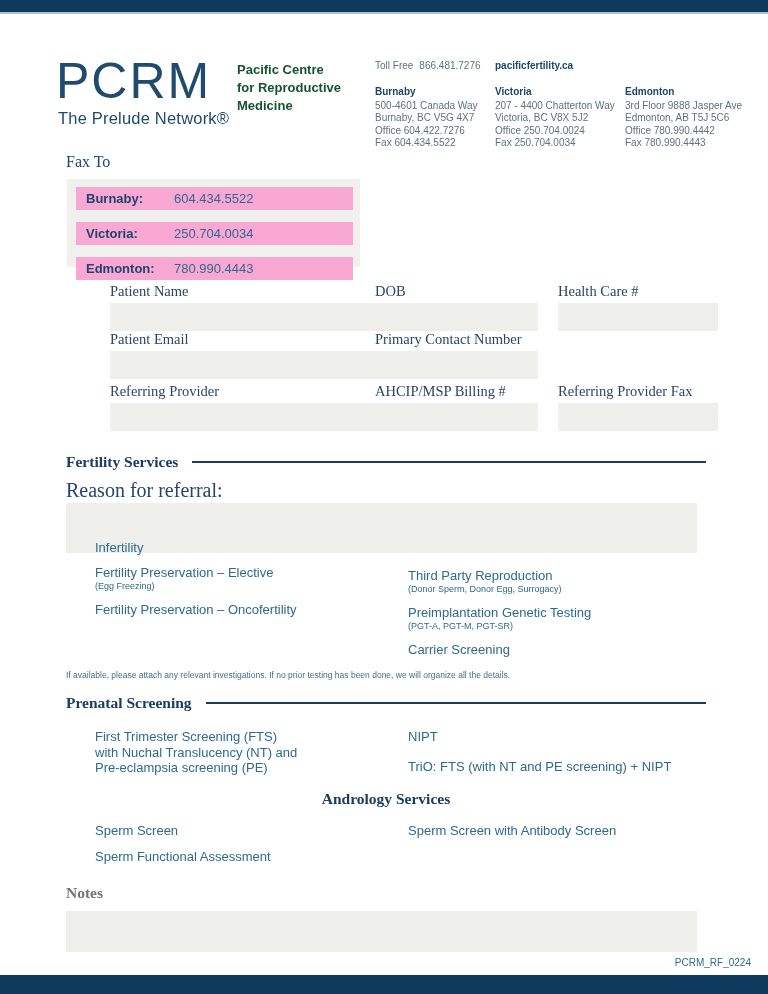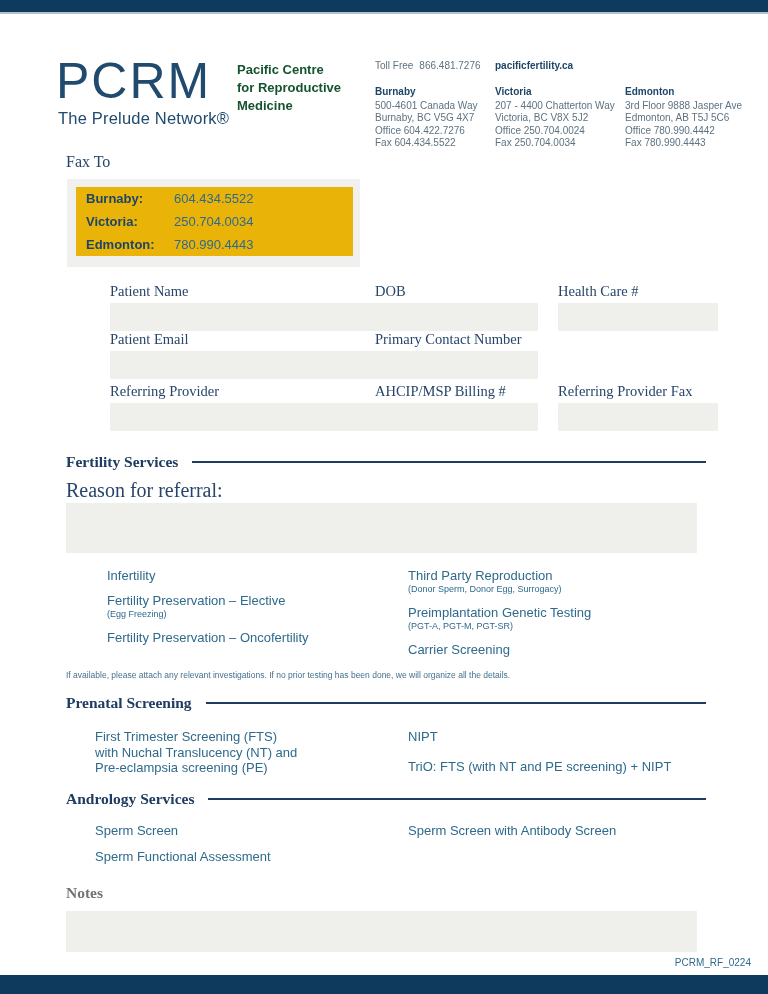--- a/index.html
+++ b/index.html
@@ -42,21 +42,21 @@
   
   .faxto-title {
     position:absolute; left:66px; top:153px;
     font-family:"Liberation Serif", serif; font-size:16px; color:#27456a;
   }
   .faxto-box {
     position:absolute; left:67px; top:179px; width:293px; height:88px;
     background:#f0f0ee; padding:8px 7px 7px 9px;
   }
   .fax-row {
-    background:#eab308; height:23px; margin-bottom:0;
+    background:#f9a8d4; height:23px; margin-bottom:12px;
     display:flex; align-items:center; padding-left:10px;
   }
   .fax-row-label { width:88px; font-size:13px; font-weight:bold; color:#1d4568; }
   .fax-row-number { font-size:13px; color:#2e6a8c; }
   
   .field { position:absolute; }
   .field-label {
     font-family:"Liberation Serif", serif; font-size:14.5px; color:#27456a;
     line-height:17px; margin-bottom:3px; white-space:nowrap;
   }
@@ -70,35 +70,35 @@
     position:absolute; left:66px; width:640px;
     display:flex; align-items:center;
   }
   .section-heading .title {
     font-family:"Liberation Serif", serif; font-weight:bold;
     font-size:15.5px; color:#1d3c60; white-space:nowrap;
   }
   .section-heading .rule { flex:1; height:2px; background:#1d3c60; margin-left:14px; }
   .h-fertility { top:453px; }
   .h-prenatal  { top:694px; }
-  .h-andrology { top:790px; }
+  .h-andrology { top:790px;flex-direction:column; }
   
   .reason-label {
     position:absolute; left:66px; top:479px;
     font-family:"Liberation Serif", serif; font-size:20px; color:#27456a;
   }
   .reason-box {
     position:absolute; left:66px; top:503px; width:631px; height:50px;
     background:#efefec;
   }
   .opt-col { position:absolute; }
   .opt-item { margin-bottom:10px; cursor:default; }
   .opt-label { font-size:13px; color:#2e6a8c; line-height:15px; }
   .opt-sub { font-size:9px; color:#2e6a8c; line-height:11px; margin-top:1px; }
-  .fert-left  { left:95px;  top:568px; width:300px;margin-left:12px; }
+  .fert-left  { left:95px;  top:540px; width:300px; }
   .fert-right { left:408px; top:568px; width:300px; }
   .fine-print {
     position:absolute; left:66px; top:670px;
     font-size:8.5px; color:#44708e;
   }
   
   .pre-left  { left:95px;  top:729px; width:300px; }
   .pre-right { left:408px; top:729px; width:300px; }
   .multi-line div { font-size:13px; color:#2e6a8c; line-height:15.5px; }
   .pre-right .opt-item.gap { margin-top:15px; }

